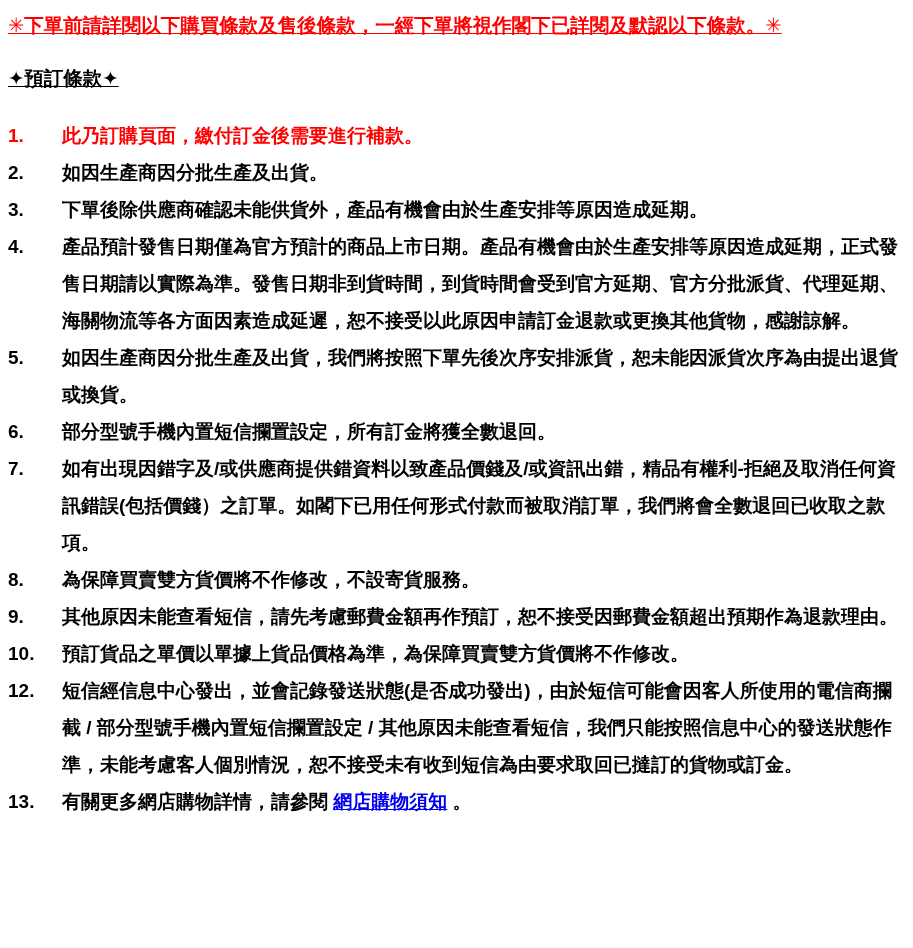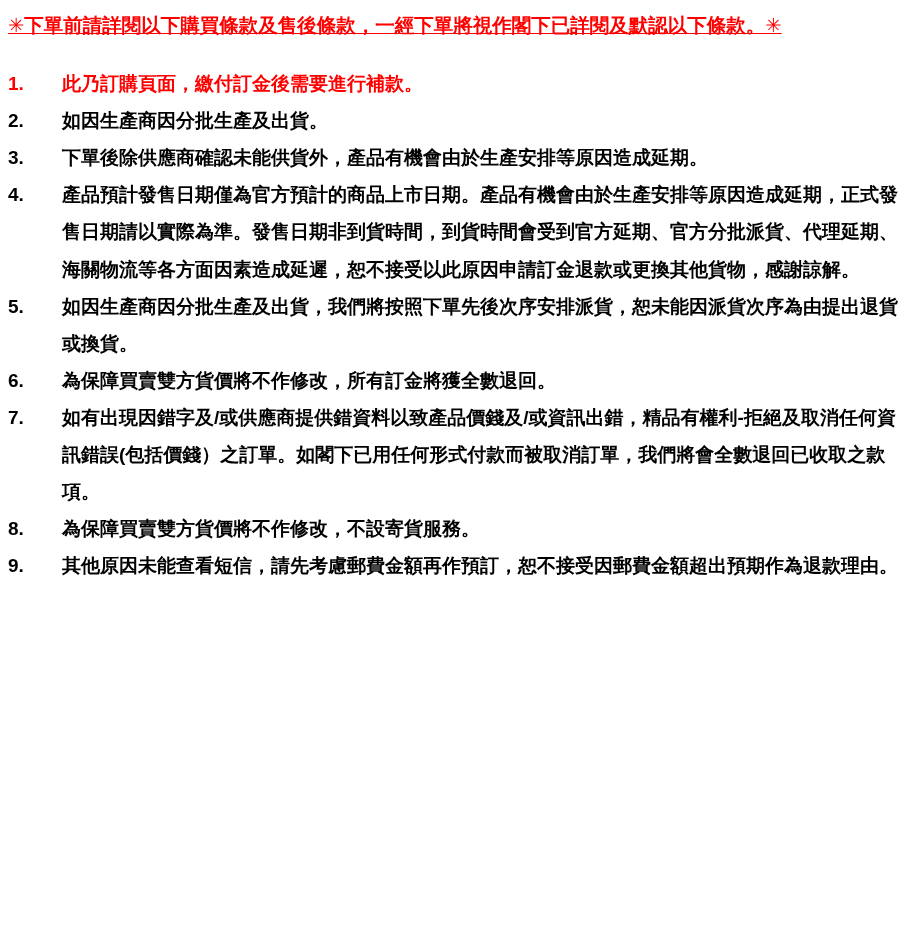--- a/index.html
+++ b/index.html
@@ -57,20 +57,21 @@
     text-decoration: underline;
     cursor: pointer;
   }
 </style>
 </head>
 <body>
 
 <div class="page">
   <div class="title">✳下單前請詳閱以下購買條款及售後條款，一經下單將視作閣下已詳閱及默認以下條款。✳</div>
 
+  <div class="section-heading">✦預訂條款✦</div>
 
   <ol class="terms">
       <li class="red">
         <span class="num">1.</span>
         <span class="txt"><span>此乃訂購頁面，繳付訂金後需要進行補款。</span></span>
       </li>
       <li>
         <span class="num">2.</span>
         <span class="txt"><span>如因生產商因分批生產及出貨。</span></span>
       </li>
@@ -81,28 +82,40 @@
       <li>
         <span class="num">4.</span>
         <span class="txt"><span>產品預計發售日期僅為官方預計的商品上市日期。產品有機會由於生產安排等原因造成延期，正式發售日期請以實際為準。發售日期非到貨時間，到貨時間會受到官方延期、官方分批派貨、代理延期、海關物流等各方面因素造成延遲，恕不接受以此原因申請訂金退款或更換其他貨物，感謝諒解。</span></span>
       </li>
       <li>
         <span class="num">5.</span>
         <span class="txt"><span>如因生產商因分批生產及出貨，我們將按照下單先後次序安排派貨，恕未能因派貨次序為由提出退貨或換貨。</span></span>
       </li>
       <li>
         <span class="num">6.</span>
-        <span class="txt"><span>為保障買賣雙方貨價將不作修改，所有訂金將獲全數退回。</span></span>
+        <span class="txt"><span>部分型號手機內置短信攔置設定，所有訂金將獲全數退回。</span></span>
       </li>
       <li>
         <span class="num">7.</span>
         <span class="txt"><span>如有出現因錯字及/或供應商提供錯資料以致產品價錢及/或資訊出錯，精品有權利-拒絕及取消任何資訊錯誤(包括價錢）之訂單。如閣下已用任何形式付款而被取消訂單，我們將會全數退回已收取之款項。</span></span>
       </li>
       <li>
         <span class="num">8.</span>
         <span class="txt"><span>為保障買賣雙方貨價將不作修改，不設寄貨服務。</span></span>
       </li>
       <li>
         <span class="num">9.</span>
         <span class="txt"><span>其他原因未能查看短信，請先考慮郵費金額再作預訂，恕不接受因郵費金額超出預期作為退款理由。</span></span>
       </li>
+      <li>
+        <span class="num">10.</span>
+        <span class="txt"><span>預訂貨品之單價以單據上貨品價格為準，為保障買賣雙方貨價將不作修改。</span></span>
+      </li>
+      <li>
+        <span class="num">12.</span>
+        <span class="txt"><span>短信經信息中心發出，並會記錄發送狀態(是否成功發出)，由於短信可能會因客人所使用的電信商攔截 / 部分型號手機內置短信攔置設定 / 其他原因未能查看短信，我們只能按照信息中心的發送狀態作準，未能考慮客人個別情況，恕不接受未有收到短信為由要求取回已撻訂的貨物或訂金。</span></span>
+      </li>
+      <li>
+        <span class="num">13.</span>
+        <span class="txt"><span>有關更多網店購物詳情，請參閱 </span><a class="link">網店購物須知</a><span> 。</span></span>
+      </li>
     </ol>
 </div>
 
 </body></html>

